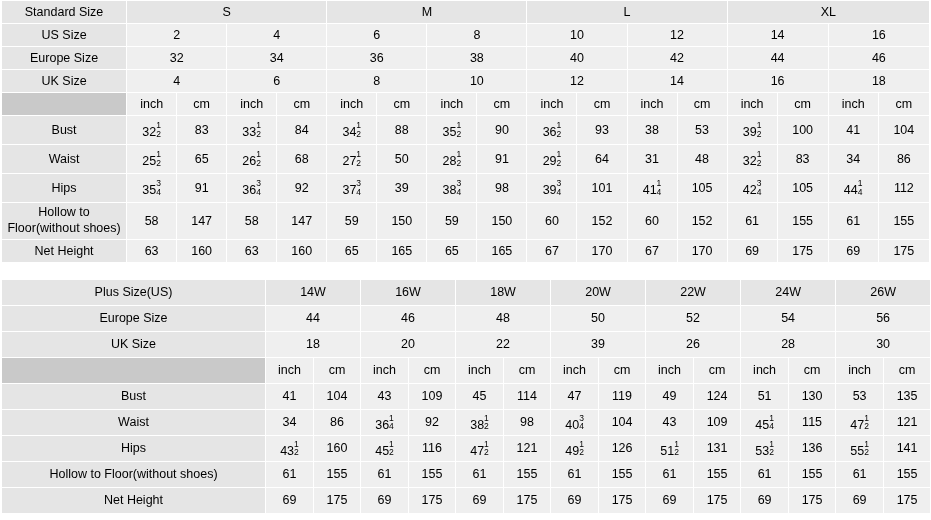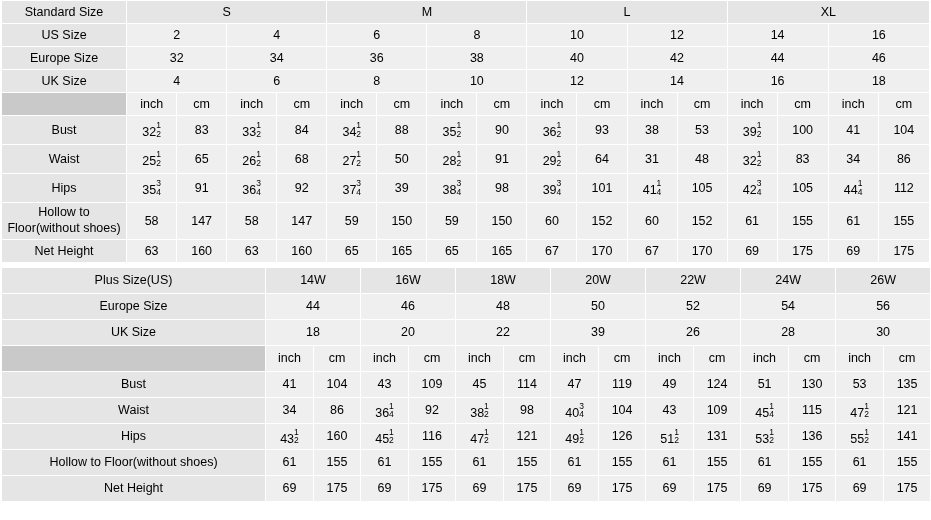--- a/index.html
+++ b/index.html
@@ -26,21 +26,21 @@
   }
   .hdr{background:#e5e5e5;}
   .cell{background:#efefef;}
   .blank{background:#c9c9c9;}
   
   #t1{width:929px;margin:0 0 0 1px;}
   #t1 td{height:22px;font-size:12.5px;}
   #t1 tr.tall td{height:28px;}
   #t1 tr.tall2 td{height:36px;}
   
-  #t2{width:929px;margin:4px 0 0 1px;}
+  #t2{width:929px;margin:16px 0 0 1px;}
   #t2 td{height:25px;font-size:12.5px;}
   .frac{display:inline-block;font-size:8.5px;line-height:1;vertical-align:-1px;text-align:center;}
   .frac .n{display:block;border-bottom:0;}
   .twoline{line-height:1.25;}
 </style>
 </head>
 <body>
 
 <div class="wrap">
 

